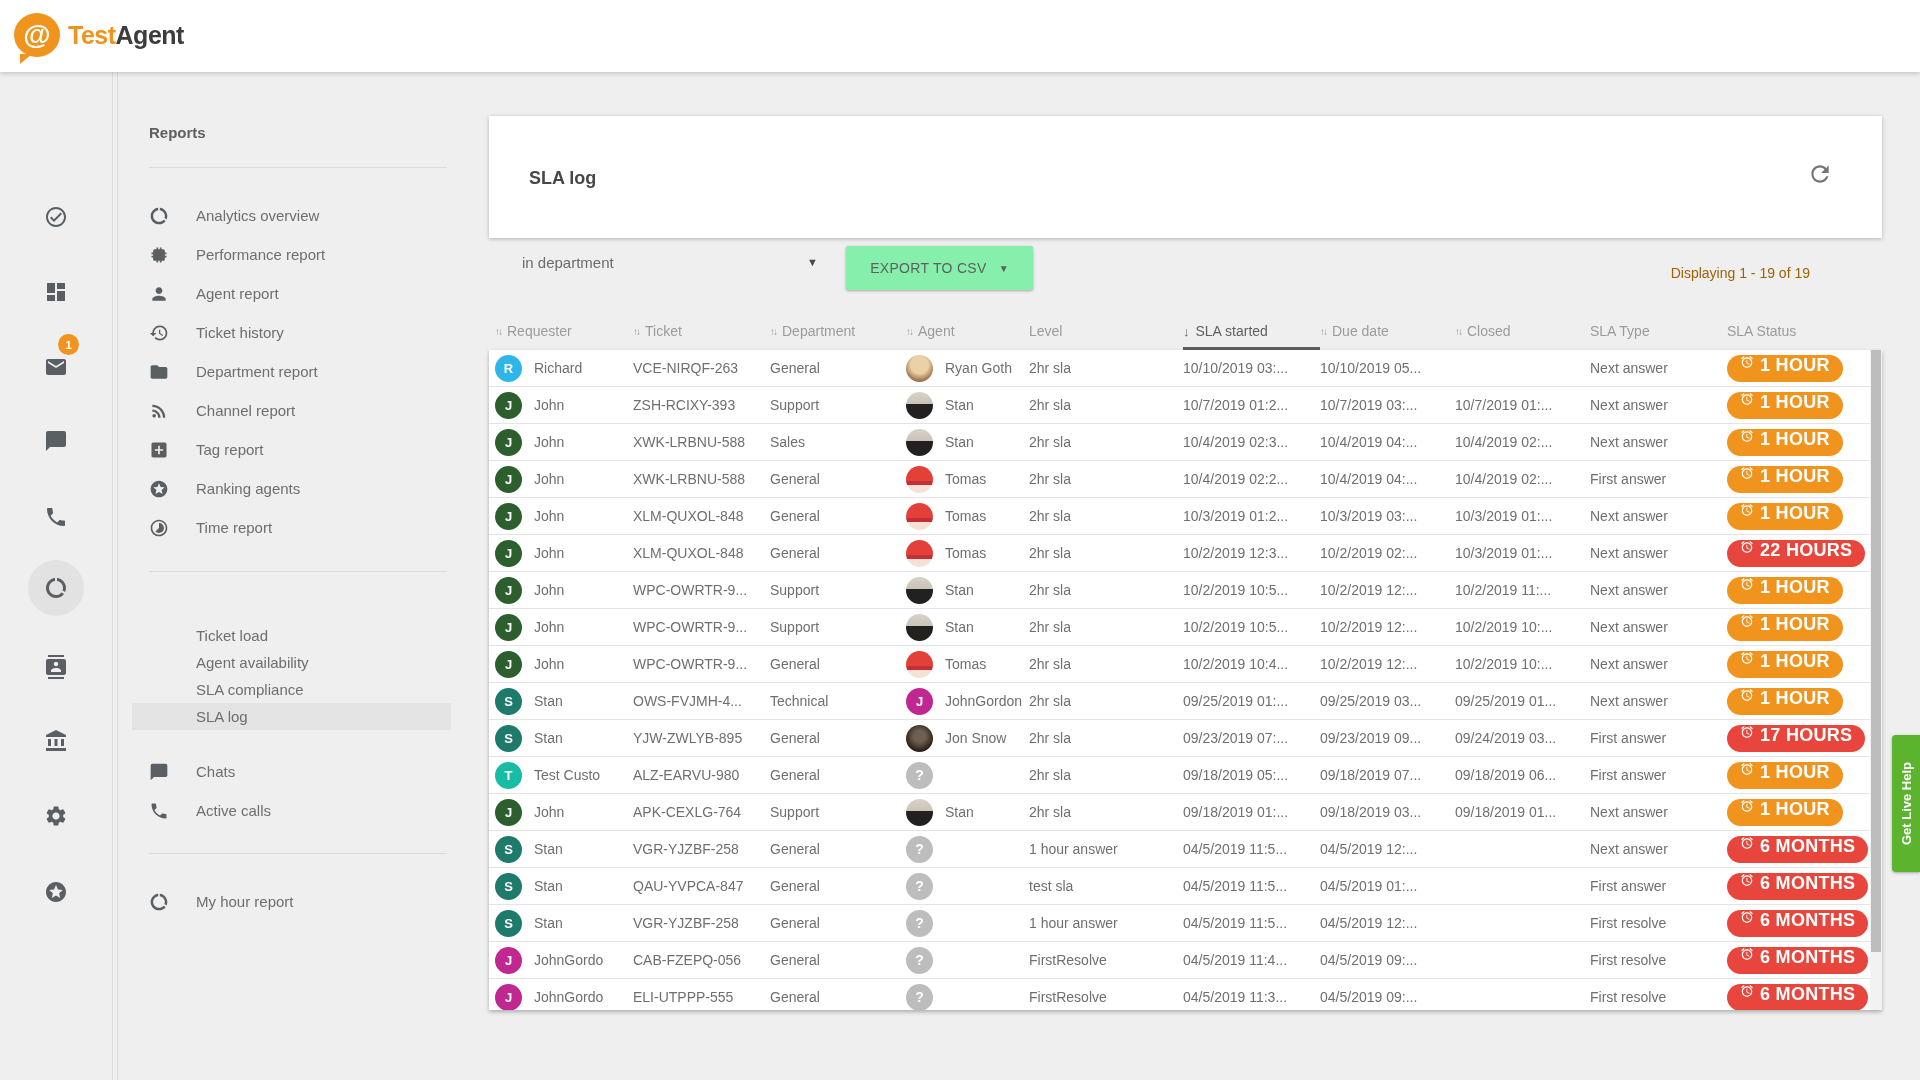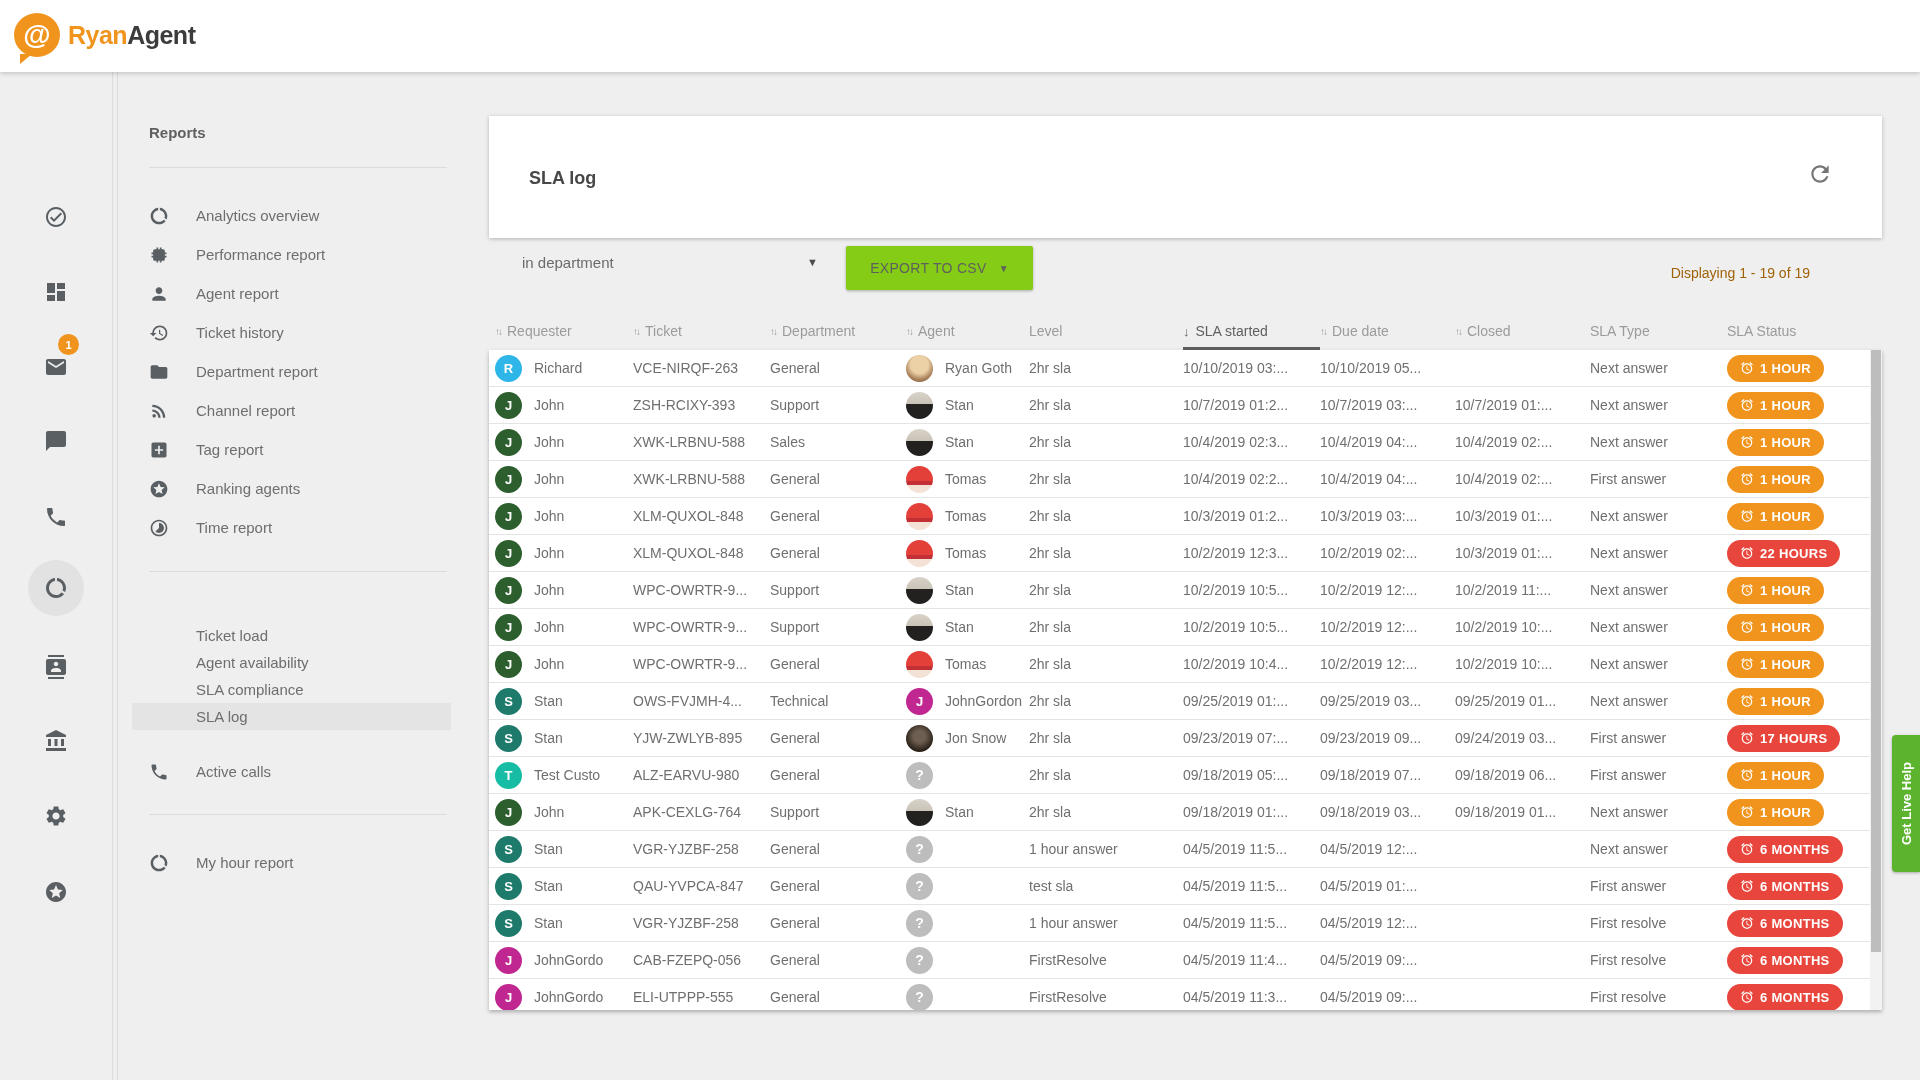--- a/index.html
+++ b/index.html
@@ -42,21 +42,21 @@
 
   
   .card-header { position:absolute; left:489px; top:116px; width:1393px; height:122px; background:#fff;
                  box-shadow:0 1px 4px rgba(0,0,0,.25); z-index:5; }
   .page-title { position:absolute; left:40px; top:52px; font-size:18px; font-weight:700; color:#474747; }
   .refresh-btn { position:absolute; right:42px; top:38px; width:40px; height:40px; display:flex;
                  align-items:center; justify-content:center; color:#757575; cursor:pointer; }
   .filter-select { position:absolute; left:522px; top:242px; width:296px; height:40px; display:flex;
                    align-items:center; justify-content:space-between; cursor:pointer; font-size:15px; color:#6b6b6b; }
   .filter-select .arr { color:#4a4a4a; font-size:11px; }
-  .export-btn { position:absolute; left:846px; top:246px; width:187px; height:44px; background:#84cc16; border:none;
+  .export-btn { position:absolute; left:846px; top:246px; width:187px; height:44px; background:#86efac; border:none;
                 border-radius:2px; box-shadow:0 1px 3px rgba(0,0,0,.3); display:flex; align-items:center;
                 justify-content:center; gap:12px; font-size:14px; font-weight:500; letter-spacing:.3px;
                 color:#5F5F5F; cursor:pointer; font-family:inherit; }
   .export-btn .arr { font-size:10px; }
   .displaying { position:absolute; left:1590px; top:265px; width:220px; text-align:right; font-size:14px; color:#a16207; }
 
   
   .thead { position:absolute; left:489px; top:312px; width:1393px; height:38px; display:grid;
            grid-template-columns:138px 137px 136px 123px 154px 137px 135px 135px 137px 1fr;
            padding-left:6px; align-items:center; font-size:14px; color:#9B9B9B; }
@@ -73,39 +73,39 @@
           padding-left:6px; align-items:center; border-bottom:1px solid #E4E4E4; font-size:14px; color:#6F6F6F;
           cursor:pointer; background:#fff; }
   .td { overflow:hidden; white-space:nowrap; display:flex; align-items:center; gap:12px; padding-right:6px; }
   .avatar { width:27px; height:27px; border-radius:50%; flex:0 0 27px; display:flex; align-items:center;
             justify-content:center; color:#fff; font-size:13px; font-weight:700; }
   .avatar.photo-ryan { background:radial-gradient(circle at 50% 36%, #ecd0a6 0 40%, #a8805a 68%, #6b5136 100%); }
   .avatar.photo-stan { background:linear-gradient(180deg,#d8d2c8 0%,#c9c2b7 46%,#23211f 46%); }
   .avatar.photo-tomas { background:linear-gradient(180deg,#E4403A 0 56%,#C22F35 56% 72%,#f3e2d5 72%); }
   .avatar.photo-jon { background:radial-gradient(circle at 50% 42%, #6e5f52 0 28%, #2b2118 70%); }
   .avatar.unknown { background:#BDBDBD; font-size:14px; }
-  .badge { display:inline-flex; align-items:center; gap:6px; height:27px; padding:0 13px; border-radius:14px;
-           color:#fff; font-size:13px; font-weight:700; letter-spacing:.3px; white-space:nowrap; }
+  .badge { display:inline-flex; gap:6px; height:27px; padding:0 13px; border-radius:14px;
+           color:#fff; font-size:18px; font-weight:700; letter-spacing:.3px; white-space:nowrap; }
   .scrollbar { position:absolute; right:0; top:0; width:12px; height:100%; background:#F2F2F2; }
   .scroll-thumb { position:absolute; left:1px; top:0; width:10px; height:calc(100% - 58px); background:#BDBDBD; cursor:pointer; }
 
   .livehelp { position:absolute; left:1892px; top:735px; width:28px; height:137px; background:#5CB32E;
               border-radius:4px 0 0 4px; display:flex; align-items:center; justify-content:center; cursor:pointer;
               box-shadow:0 1px 3px rgba(0,0,0,.3); }
   .livehelp span { writing-mode:vertical-rl; transform:rotate(180deg); color:#fff; font-size:13px; font-weight:700; }
 
   svg { display:block; }
 </style>
 </head>
 <body>
 
 <header class="topbar">
   <div class="brand">
     <div class="bubble">@</div>
-    <div class="brand-text"><span class="live">Ryan</span><span>Agent</span></div>
+    <div class="brand-text"><span class="live">Test</span><span>Agent</span></div>
   </div>
   <div class="top-actions">
     
     
     
     
     
   </div>
 </header>
 
@@ -265,20 +265,28 @@
       <div class="sb-sublist">
         <div class="sb-sub">Ticket load</div>
         <div class="sb-sub">Agent availability</div>
         <div class="sb-sub">SLA compliance</div>
         <div class="sb-sub active">SLA log</div>
       </div>
       <div class="mt22">
         <div class="sb-item">
           <span class="ic">
             <svg width="20" height="20" viewBox="0 0 24 24" fill="currentColor">
+              <path d="M20 2H4c-1.1 0-2 .9-2 2v18l4-4h14c1.1 0 2-.9 2-2V4c0-1.1-.9-2-2-2z"></path>
+            </svg>
+          </span>
+          <span>Chats</span>
+        </div>
+        <div class="sb-item">
+          <span class="ic">
+            <svg width="20" height="20" viewBox="0 0 24 24" fill="currentColor">
               <path d="M6.62 10.79c1.44 2.83 3.76 5.14 6.59 6.59l2.2-2.2c.27-.27.67-.36 1.02-.24 1.12.37 2.33.57 3.57.57.55 0 1 .45 1 1V20c0 .55-.45 1-1 1-9.39 0-17-7.61-17-17 0-.55.45-1 1-1h3.5c.55 0 1 .45 1 1 0 1.25.2 2.45.57 3.57.11.35.03.74-.25 1.02l-2.2 2.2z"></path>
             </svg>
           </span>
           <span>Active calls</span>
         </div>
       </div>
     </div>
   <div class="sb-divider mt23"></div>
   <div class="sb-list1" id="sb-mywork">
       <div class="sb-item">

